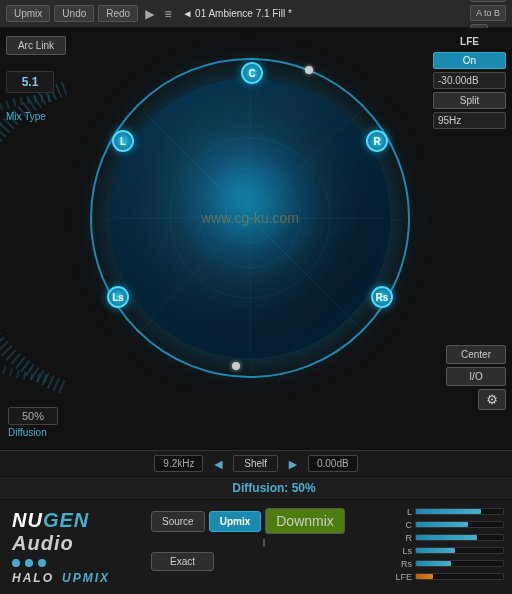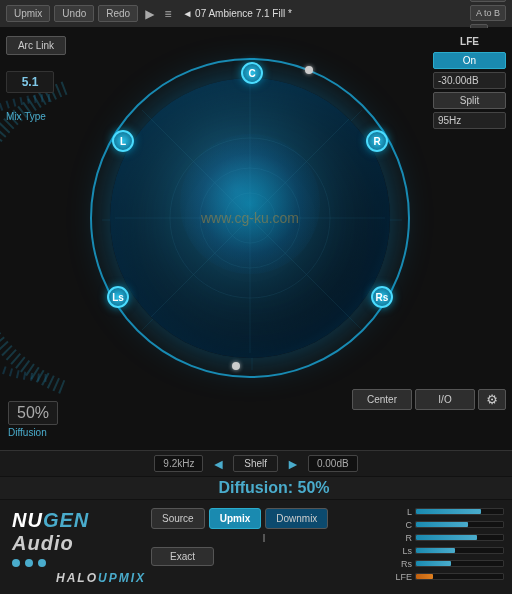--- a/index.html
+++ b/index.html
@@ -131,21 +131,21 @@
     
     .diffusion-area {
       position: absolute;
       bottom: 12px;
       left: 8px;
     }
     .diffusion-value {
       background: #1a1a1a;
       border: 1px solid #444;
       color: #aaa;
-      font-size: 16px;
+      font-size: 11px;
       padding: 2px 6px;
       border-radius: 2px;
       width: 50px;
       text-align: center;
     }
 
     
     .sphere-container {
       position: absolute;
       left: 80px;
@@ -272,20 +272,21 @@
       text-align: center;
       border-radius: 2px;
       cursor: pointer;
     }
     
     .bottom-right-btns {
       position: absolute;
       right: 6px;
       bottom: 40px;
       display: flex;
+      flex-direction: column;
       gap: 3px;
     }
     .br-btn {
       background: #2e2e2e;
       border: 1px solid #555;
       color: #ccc;
       font-size: 10px;
       padding: 3px 8px;
       text-align: center;
       border-radius: 2px;
@@ -349,21 +350,21 @@
       background: #1e1e1e;
       height: 24px;
       display: flex;
       align-items: center;
       justify-content: center;
       border-top: 1px solid #111;
       border-bottom: 1px solid #111;
     }
     .diffusion-text {
       color: #4aaccc;
-      font-size: 16px;
+      font-size: 12px;
       font-weight: bold;
       margin-left: 36px;
     }
 
     
     .bottom-section {
       display: flex;
       height: 94px;
       background: #1a1a1a;
     }
@@ -390,22 +391,21 @@
       margin: 4px 0;
     }
     .brand-dot {
       width: 8px;
       height: 8px;
       border-radius: 50%;
       background: #4aaccc;
     }
     .brand-sub {
       display: flex;
-      gap: 0;
-      margin-left: 44px;
+      gap: 8px;
     }
     .brand-halo {
       color: #ccc;
       font-size: 12px;
       font-weight: bold;
       letter-spacing: 2px;
     }
     .brand-upmix {
       color: #4aaccc;
       font-size: 12px;
@@ -439,24 +439,24 @@
       background: #1a8ab0;
       border: 1px solid #2aaccc;
       color: #fff;
       font-size: 10px;
       padding: 4px 10px;
       border-radius: 3px;
       cursor: pointer;
       font-weight: bold;
     }
     .downmix-btn {
-      background: #0c4a6e;
-      border: 1px solid #555;
-      color: #ccc;
-      font-size: 10px;
+      background: #4d7c0f;
+      border: 1px solid #555;
+      color: #ccc;
+      font-size: 14px;
       padding: 4px 10px;
       border-radius: 3px;
       cursor: pointer;
     }
     .exact-btn {
       background: #2e2e2e;
       border: 1px solid #555;
       color: #ccc;
       font-size: 10px;
       padding: 3px 18px;
@@ -522,21 +522,21 @@
   </style>
 </head>
 <body>
 
 <div class="top-bar">
   <button class="top-bar-btn">Upmix</button>
   <button class="top-bar-btn">Undo</button>
   <button class="top-bar-btn">Redo</button>
   <div class="transport-btn">▶</div>
   <div class="transport-btn">≡</div>
-  <span class="track-name">◄ 07 Ambience 7.1 Fill *</span>
+  <span class="track-name">◄ 01 Ambience 7.1 Fill *</span>
   <div class="ab-btns">
     <button class="ab-btn">A | B</button>
     <button class="ab-btn">A to B</button>
     <div class="help-btn">?</div>
   </div>
 </div>
 
 <div class="main-area">
 
   <div class="left-panel">

